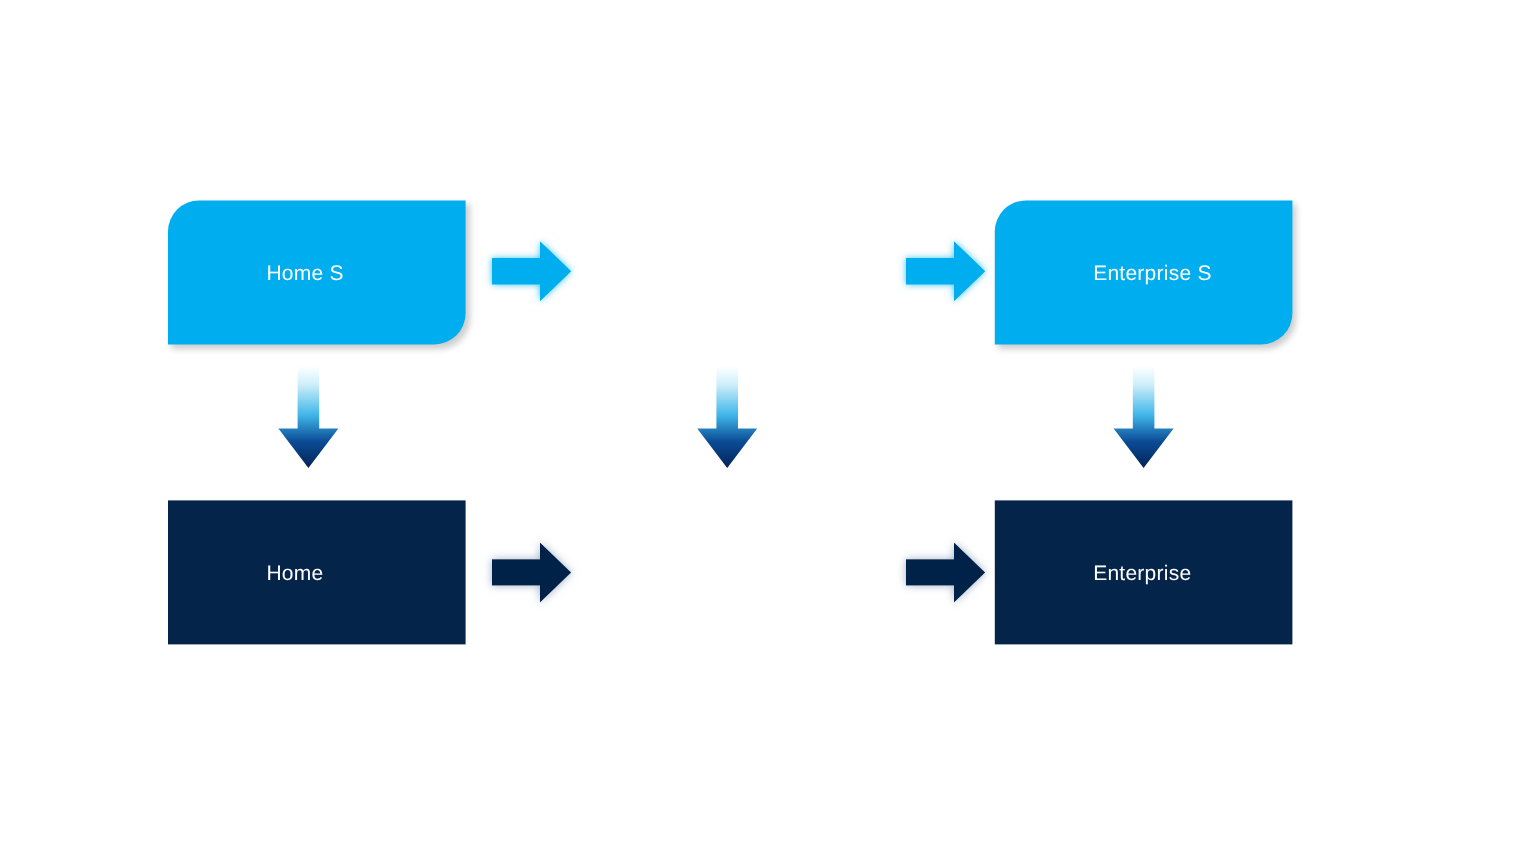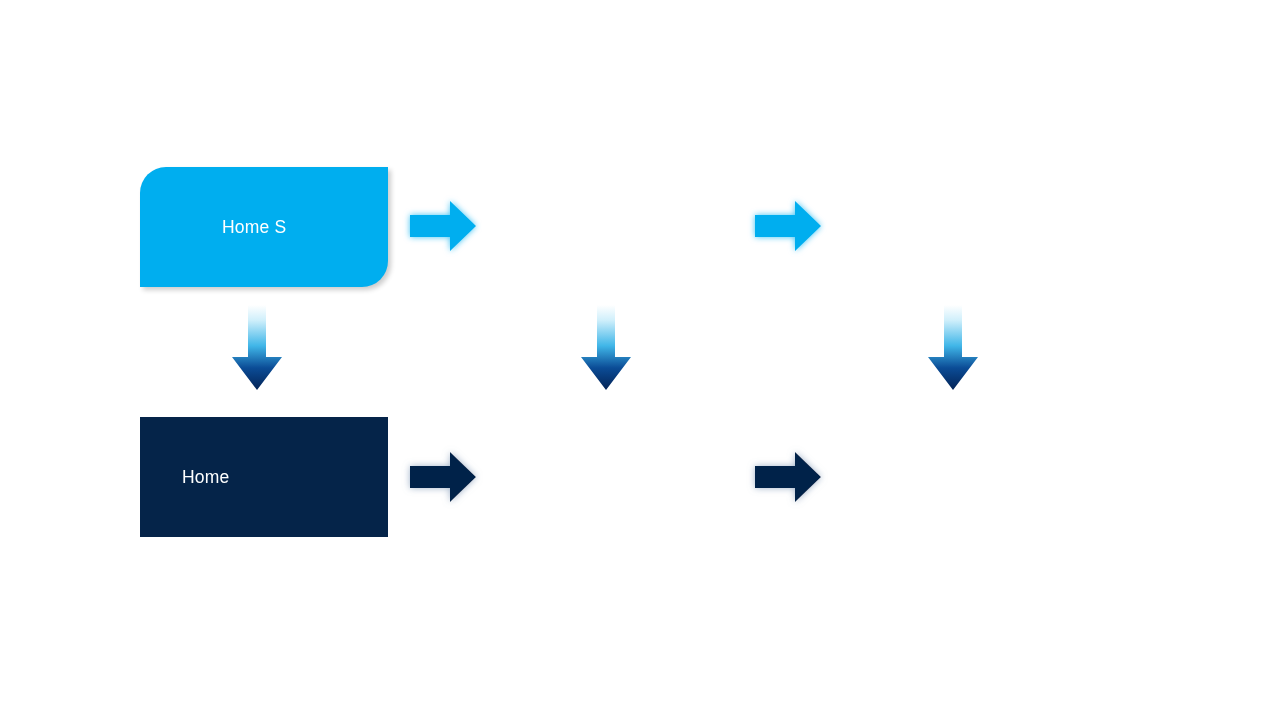--- a/index.html
+++ b/index.html
@@ -52,21 +52,21 @@
   .node.blue .node-label {
     padding-left: 82px;
   }
 
   
   .node.navy {
     background: #052449;
     border-radius: 0;
   }
   .node.navy .node-label {
-    padding-left: 42px;
+    padding-left: 82px;
   }
 
   
   .row-top    { top: 167px; }
   .row-bottom { top: 417px; }
 
   
   .col-1 { left: 140px; }
   .col-2 { left: 485px; }
   .col-3 { left: 829px; }
@@ -109,20 +109,23 @@
 </head>
 <body>
 
 <div id="canvas">
 
   <div class="node blue row-top col-1">
     <span class="node-label">Home S</span>
   </div>
 
 
+  <div class="node blue row-top col-3">
+    <span class="node-label">Enterprise S</span>
+  </div>
 
   <div class="h-arrow h-arrow-x1">
     <svg viewBox="0 0 74 56" xmlns="http://www.w3.org/2000/svg">
       <defs>
         <filter id="glow-blue-1" x="-40%" y="-40%" width="180%" height="180%">
           <feDropShadow dx="0" dy="0" stdDeviation="3.2" flood-color="#00AEEF" flood-opacity="0.75"></feDropShadow>
         </filter>
       </defs>
       <path d="M4 17 L44 17 L44 3 L70 28 L44 53 L44 39 L4 39 Z" fill="#00AEEF" filter="url(#glow-blue-1)"></path>
     </svg>
@@ -182,20 +185,23 @@
       </defs>
       <path d="M19 0 L37 0 L37 52 L53 52 L28 85 L3 52 L19 52 Z" fill="url(#vgrad3)"></path>
     </svg>
   </div>
 
   <div class="node navy row-bottom col-1">
     <span class="node-label">Home</span>
   </div>
 
 
+  <div class="node navy row-bottom col-3">
+    <span class="node-label">Enterprise</span>
+  </div>
 
   <div class="h-arrow bottom h-arrow-x1">
     <svg viewBox="0 0 74 56" xmlns="http://www.w3.org/2000/svg">
       <defs>
         <filter id="glow-navy-1" x="-45%" y="-45%" width="190%" height="190%">
           <feDropShadow dx="0" dy="0" stdDeviation="3.6" flood-color="#8FA4BF" flood-opacity="0.85"></feDropShadow>
         </filter>
       </defs>
       <path d="M4 17 L44 17 L44 3 L70 28 L44 53 L44 39 L4 39 Z" fill="#052449" filter="url(#glow-navy-1)"></path>
     </svg>

